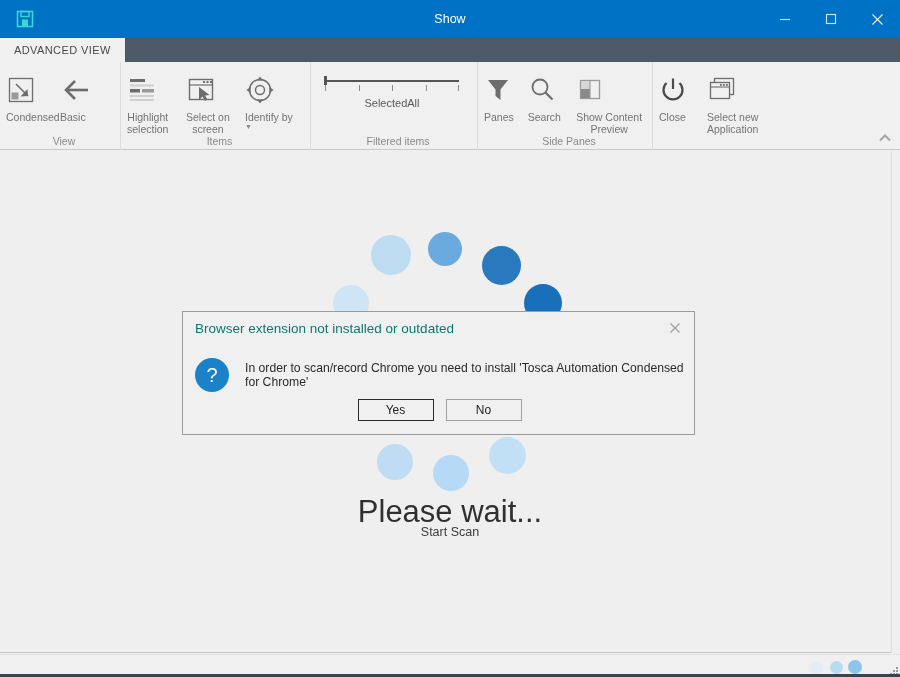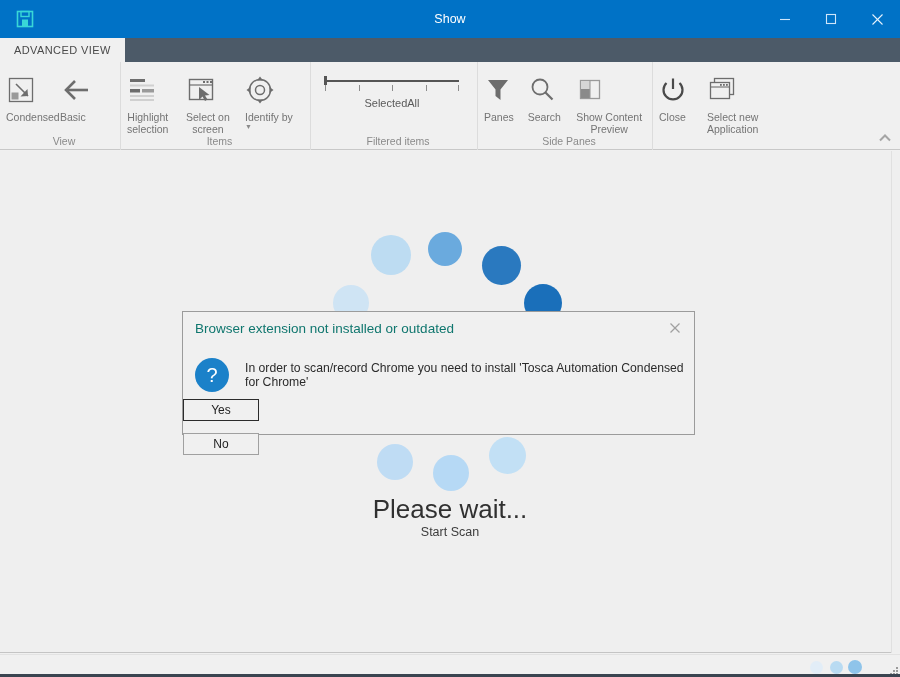--- a/index.html
+++ b/index.html
@@ -180,21 +180,21 @@
   }
   .dot {
     position: absolute;
     border-radius: 50%;
   }
   .wait-text {
     position: absolute;
     left: 0; width: 900px;
     top: 343px;
     text-align: center;
-    font-size: 26px;
+    font-size: 31px;
     color: #303030;
     font-weight: 400;
   }
   .wait-sub {
     position: absolute;
     left: 0; width: 900px;
     top: 374px;
     text-align: center;
     font-size: 12.5px;
     color: #3c3c3c;
@@ -242,21 +242,20 @@
     margin-left: 16px;
     font-size: 12.2px;
     color: #2b2b2b;
   }
   .dlg-buttons {
     position: absolute;
     left: 0; top: 87px;
     width: 513px;
     display: flex; justify-content: center;
     gap: 12px;
-    flex-direction: column;
   }
   .dlg-btn {
     width: 76px; height: 22px;
     background: #f0f0f0;
     border: 1px solid #a0a0a0;
     font-size: 12px;
     color: #222;
     display: flex; align-items: center; justify-content: center;
     font-family: "Liberation Sans", sans-serif;
     cursor: default;

